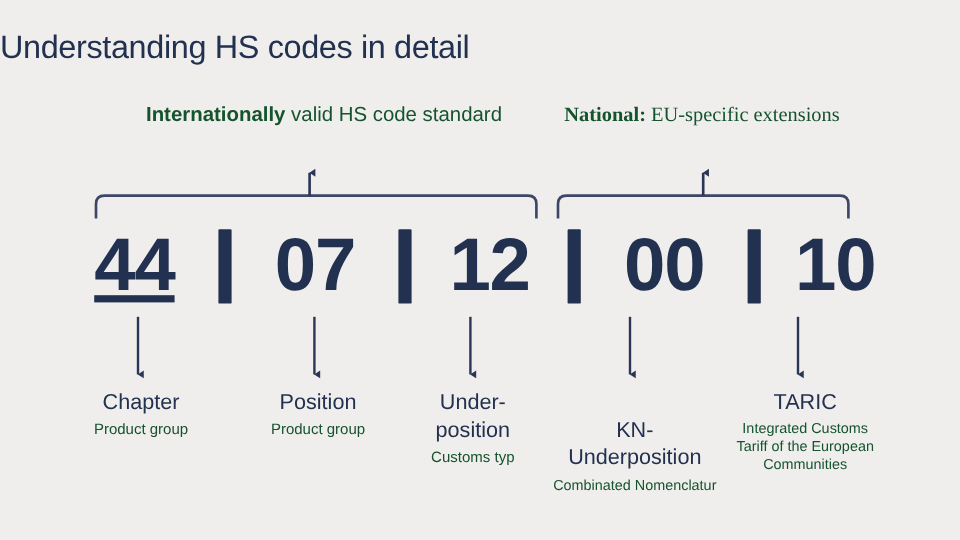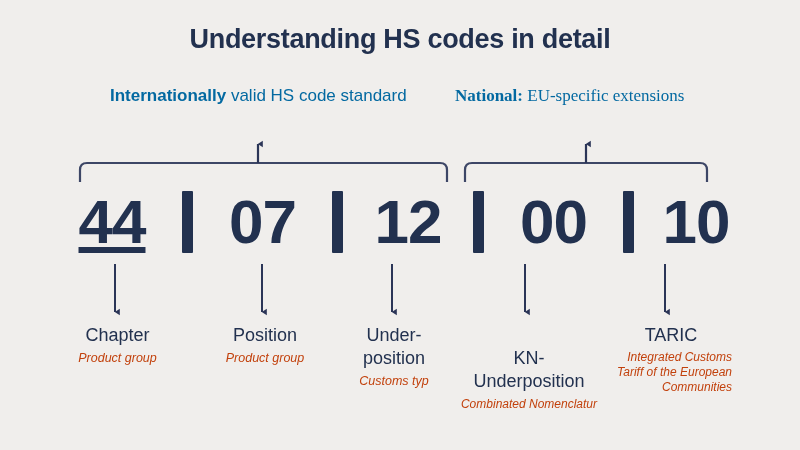--- a/index.html
+++ b/index.html
@@ -21,34 +21,34 @@
     width: 800px;
     height: 450px;
   }
 
   
   #title {
     position: absolute;
     top: 24px;
     left: 0;
     width: 800px;
+    text-align: left;
+    font-size: 27px;
+    font-weight: normal;
+    letter-spacing: -0.3px;
+    color: #22314F;
+  }
+
+  
+  .group-caption {
+    position: absolute;
     text-align: center;
-    font-size: 27px;
-    font-weight: bold;
-    letter-spacing: -0.3px;
-    color: #22314F;
-  }
-
-  
-  .group-caption {
-    position: absolute;
-    text-align: left;
     font-size: 17px;
     line-height: 25px;
-    color: #0369a1;
+    color: #14532d;
   }
   .group-caption .strong { font-weight: bold; }
   #caption-intl {
     left: 110px;
     top: 83px;
     width: 320px;
   }
   #caption-natl {
     left: 455px;
     top: 83px;
@@ -104,30 +104,29 @@
     text-align: center;
   }
   .label-title {
     font-size: 18px;
     line-height: 23px;
     color: #22314F;
   }
   .label-sub {
     font-size: 12.5px;
     line-height: 16px;
-    color: #c2410c;
+    color: #14532d;
     margin-top: 3px;
-    font-style: italic;
   }
   #label-chapter      { left: 55px;  top: 324px; width: 125px; }
   #label-position     { left: 205px; top: 324px; width: 120px; }
   #label-under        { left: 340px; top: 324px; width: 108px; }
   #label-kn           { left: 448px; top: 324px; width: 162px; }
   #label-taric        { left: 610px; top: 324px; width: 122px; }
-  #label-taric .label-sub { font-size: 12px; line-height: 15px; text-align: right; }
+  #label-taric .label-sub { font-size: 12px; line-height: 15px; }
   #label-kn .label-sub { font-size: 12px; }
 </style>
 </head>
 <body>
 
 <div class="stage">
 
   <div id="title">Understanding HS codes in detail</div>
 
   <div class="group-caption" id="caption-intl">

